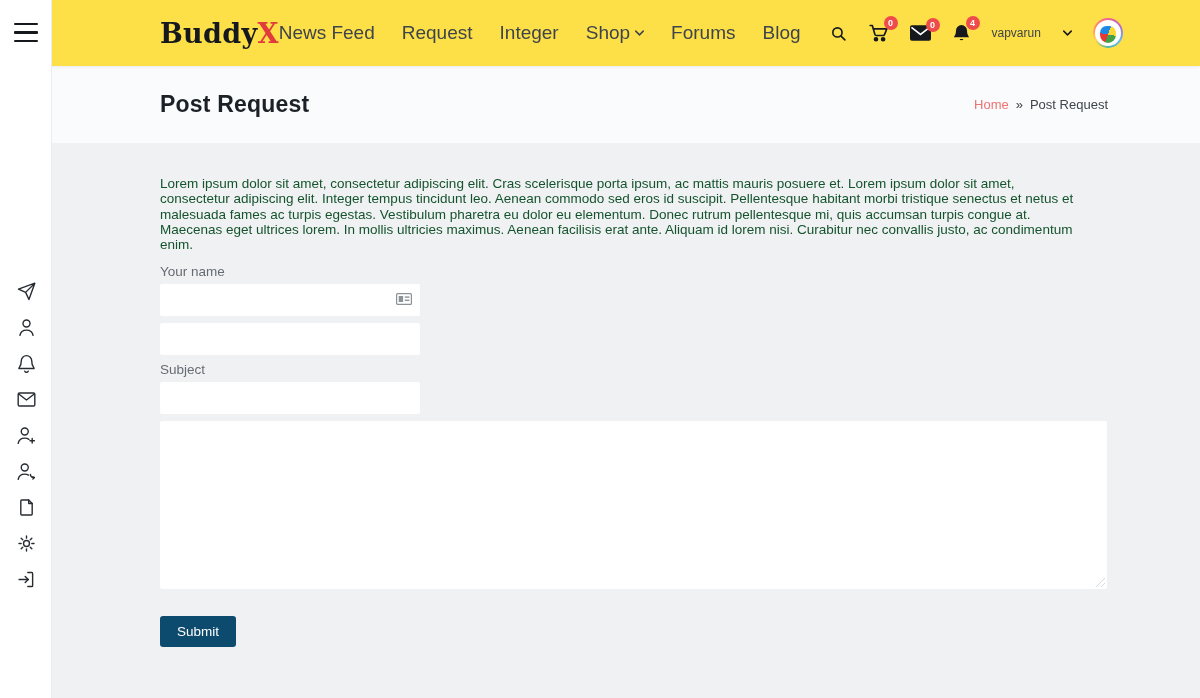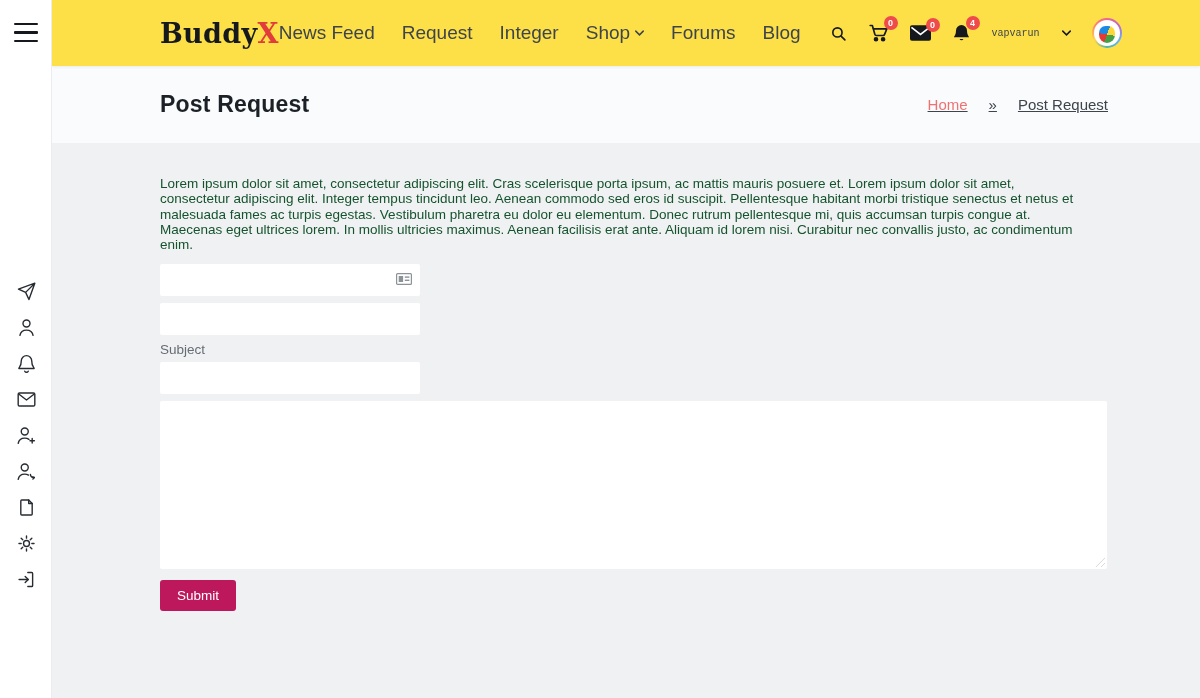--- a/index.html
+++ b/index.html
@@ -18,50 +18,50 @@
     box-shadow:0 1px 3px rgba(0,0,0,.07); display:flex; align-items:center; justify-content:space-between;
     padding:0 92px 0 108px; }
   .logo { font-family:"DejaVu Serif", serif; font-size:27px; font-weight:700; color:#15191e; letter-spacing:.3px; text-decoration:none; display:flex; }
   .logo .accent { color:#e23b3b; }
   .header-right { display:flex; align-items:center; gap:27px; }
   .nav-link { font-size:19px; font-weight:500; color:#3e444b; text-decoration:none; display:flex; align-items:center; gap:5px; white-space:nowrap; }
   .icon-cluster { display:flex; align-items:center; gap:21px; margin-left:2px; }
   .hdr-icon { position:relative; background:none; border:none; cursor:pointer; display:flex; align-items:center; }
   .badge { position:absolute; top:-7px; right:-9px; min-width:14px; height:14px; border-radius:7px; background:#ef4b4b; color:#fff;
     font-size:9px; font-weight:700; display:flex; align-items:center; justify-content:center; padding:0 3px; }
-  .user-menu { display:flex; align-items:center; gap:22px; background:none; border:none; cursor:pointer; font-size:10px; font-weight:500; color:#3e444b;font-family:Liberation Mono, monospace; }
+  .user-menu { display:flex; align-items:center; gap:22px; background:none; border:none; cursor:pointer; font-size:12px; font-weight:500; color:#3e444b; }
   .avatar { width:30px; height:30px; border-radius:50%; position:relative;
     background:conic-gradient(#f06292,#ba68c8,#64b5f6,#4db6ac,#ffd54f,#ff8a65,#f06292); cursor:pointer; }
   .avatar::before { content:''; position:absolute; inset:2px; border-radius:50%; background:#fff; }
   .avatar::after { content:''; position:absolute; left:7px; right:7px; top:8px; bottom:5px; border-radius:45% 45% 55% 55%;
     background:conic-gradient(from 200deg,#e53935 0 22%,#1e88e5 22% 50%,#fdd835 50% 72%,#43a047 72% 100%); }
 
   
   .page-band { position:absolute; left:52px; top:66px; width:1148px; height:77px; background:#fafbfc;
     display:flex; align-items:center; justify-content:space-between; padding:0 92px 0 108px; }
   .page-title { font-size:23px; font-weight:700; color:#1b2126; letter-spacing:.2px; }
-  .breadcrumb { font-size:15px; color:#3e444b; display:flex; align-items:center; gap:21px;text-decoration:underline; }
+  .breadcrumb { font-size:13px; color:#3e444b; display:flex; align-items:center; gap:7px; }
   .breadcrumb a { color:#ef7272; text-decoration:none; }
 
   
   .main-area { position:absolute; left:52px; top:143px; width:1148px; height:555px; background:#f0f1f3; padding:33px 92px 0 108px; }
   .intro { width:926px; font-size:13.5px; line-height:15.3px; color:#14532d; margin-bottom:12px; }
 
   .field { margin-bottom:7px; }
   .field label { display:block; font-size:13.5px; line-height:15px; color:#666c73; margin-bottom:5px; }
   .text-wrap { position:relative; width:260px; }
   .text-input { width:260px; height:32px; border:none; background:#fff; border-radius:2px; padding:0 28px 0 10px; font-size:14px; color:#333; outline:none; }
   .text-input.plain { padding-right:10px; }
   .autofill-icon { position:absolute; right:8px; top:50%; transform:translateY(-50%); pointer-events:none; }
   .area-wrap { position:relative; width:947px; }
   .textarea { width:947px; height:168px; border:none; background:#fff; border-radius:2px; padding:8px 10px; font-size:14px; color:#333;
     resize:none; outline:none; font-family:"Liberation Sans", sans-serif; display:block; }
   .resize-grip { position:absolute; right:2px; bottom:2px; width:10px; height:10px; pointer-events:none;
     background:repeating-linear-gradient(135deg, transparent 0 3px, #ccd0d4 3px 4px); clip-path:polygon(100% 0, 100% 100%, 0 100%); opacity:.8; }
-  .submit-btn { margin-top:4px; background:#be185d; color:#fff; border:none; border-radius:3px; font-size:13.5px; font-family:"Liberation Sans", sans-serif;
+  .submit-btn { margin-top:20px; background:#0c4a6e; color:#fff; border:none; border-radius:3px; font-size:13.5px; font-family:"Liberation Sans", sans-serif;
     padding:8px 17px; cursor:pointer; }
 </style>
 </head>
 <body>
 
 <aside class="app-rail">
   <button class="hamburger">
       <i></i>
       <i></i>
       <i></i>
@@ -203,20 +203,21 @@
     <span>»</span>
     <span>Post Request</span>
   </nav>
 </section>
 
 <main class="main-area">
   <p class="intro">Lorem ipsum dolor sit amet, consectetur adipiscing elit. Cras scelerisque porta ipsum, ac mattis mauris posuere et. Lorem ipsum dolor sit amet, consectetur adipiscing elit. Integer tempus tincidunt leo. Aenean commodo sed eros id suscipit. Pellentesque habitant morbi tristique senectus et netus et malesuada fames ac turpis egestas. Vestibulum pharetra eu dolor eu elementum. Donec rutrum pellentesque mi, quis accumsan turpis congue at. Maecenas eget ultrices lorem. In mollis ultricies maximus. Aenean facilisis erat ante. Aliquam id lorem nisi. Curabitur nec convallis justo, ac condimentum enim.</p>
 
   <form>
     <div class="field">
+      <label>Your name</label>
       <span class="text-wrap">
         <input class="text-input" type="text" value="" style="">
         <span class="autofill-icon">
           <svg width="16" height="12" viewBox="0 0 16 12">
               <rect x=".6" y=".6" width="14.8" height="10.8" rx="1" fill="none" stroke="#8d9297" stroke-width="1.2"></rect>
               <rect x="2.7" y="3" width="4.4" height="6" fill="#8d9297"></rect>
               <rect x="8.8" y="3.4" width="4.6" height="1.4" fill="#8d9297"></rect>
               <rect x="8.8" y="6.6" width="4.6" height="1.4" fill="#8d9297"></rect>
             </svg>
         </span>

